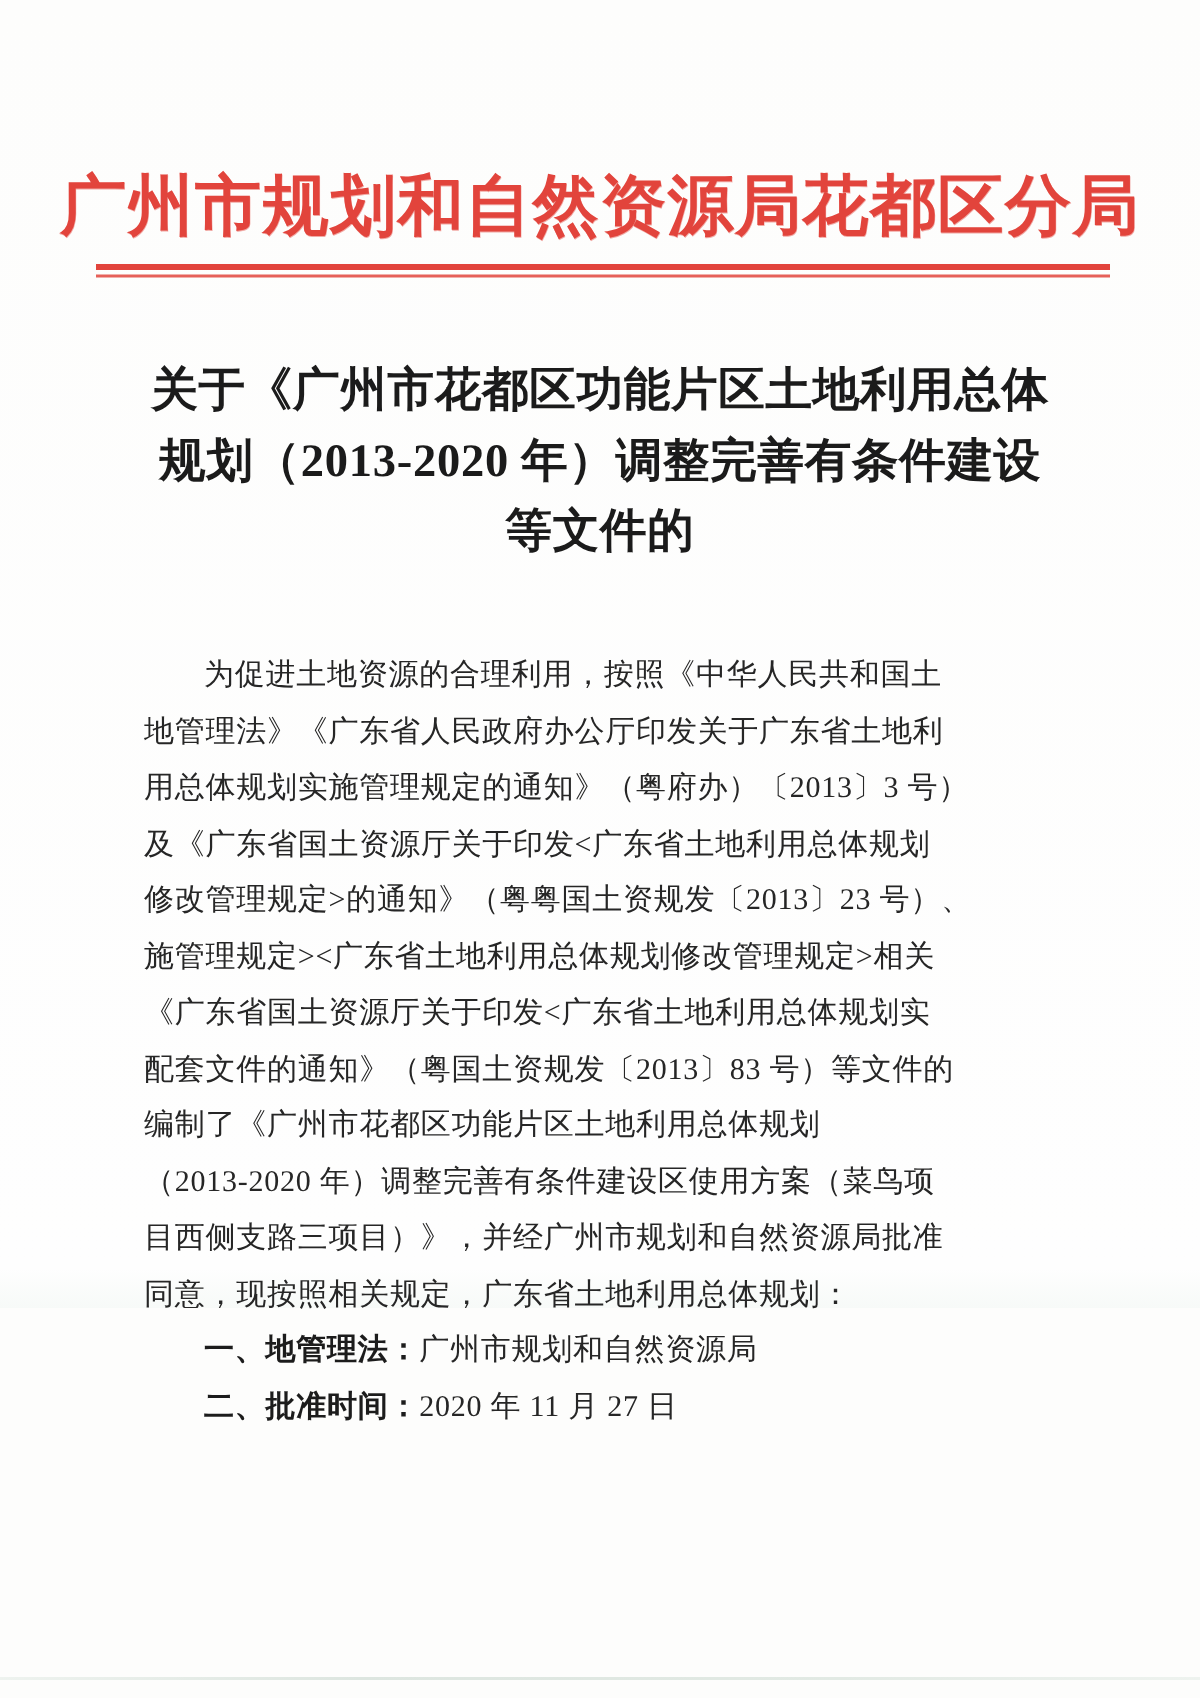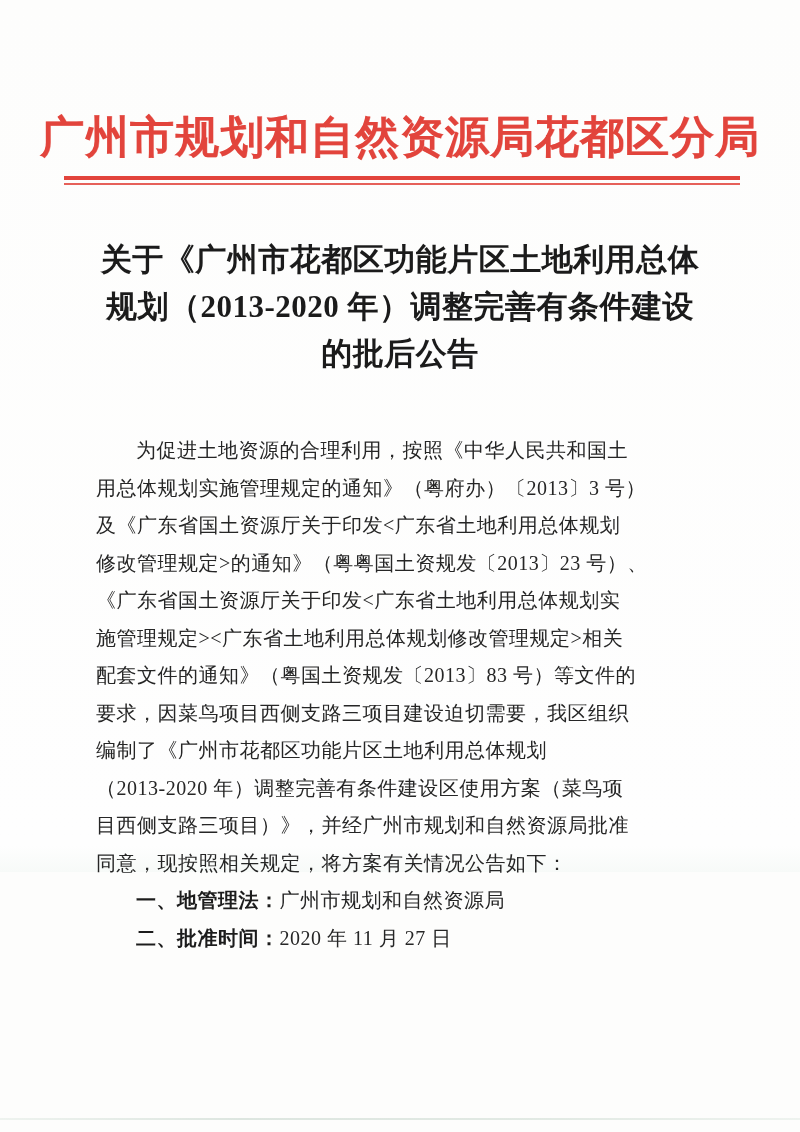--- a/index.html
+++ b/index.html
@@ -83,37 +83,37 @@
   <div class="agency">广州市规划和自然资源局花都区分局</div>
 
   <div class="rule">
     <div class="rule-thick"></div>
     <div class="rule-thin"></div>
   </div>
 
   <div class="doc-title">
       <div>关于《广州市花都区功能片区土地利用总体</div>
       <div>规划（2013-2020 年）调整完善有条件建设</div>
-      <div>的批后公告</div>
+      <div>等文件的</div>
     </div>
 
   <div class="body-block">
     <div class="body-lines">
         <div>为促进土地资源的合理利用，按照《中华人民共和国土</div>
+        <div>地管理法》《广东省人民政府办公厅印发关于广东省土地利</div>
         <div>用总体规划实施管理规定的通知》（粤府办）〔2013〕3 号）</div>
         <div>及《广东省国土资源厅关于印发&lt;广东省土地利用总体规划</div>
         <div>修改管理规定&gt;的通知》（粤粤国土资规发〔2013〕23 号）、</div>
+        <div>施管理规定&gt;&lt;广东省土地利用总体规划修改管理规定&gt;相关</div>
         <div>《广东省国土资源厅关于印发&lt;广东省土地利用总体规划实</div>
-        <div>施管理规定&gt;&lt;广东省土地利用总体规划修改管理规定&gt;相关</div>
         <div>配套文件的通知》（粤国土资规发〔2013〕83 号）等文件的</div>
-        <div>要求，因菜鸟项目西侧支路三项目建设迫切需要，我区组织</div>
         <div>编制了《广州市花都区功能片区土地利用总体规划</div>
         <div>（2013-2020 年）调整完善有条件建设区使用方案（菜鸟项</div>
         <div>目西侧支路三项目）》，并经广州市规划和自然资源局批准</div>
-        <div>同意，现按照相关规定，将方案有关情况公告如下：</div>
+        <div>同意，现按照相关规定，广东省土地利用总体规划：</div>
       </div>
 
     <div class="approval-line">
       <span class="approval-label">一、地管理法：</span><span class="approval-value">广州市规划和自然资源局</span>
     </div>
 
     <div class="approval-line">
       <span class="approval-label">二、批准时间：</span><span class="approval-value">2020 年 11 月 27 日</span>
     </div>
   </div>

